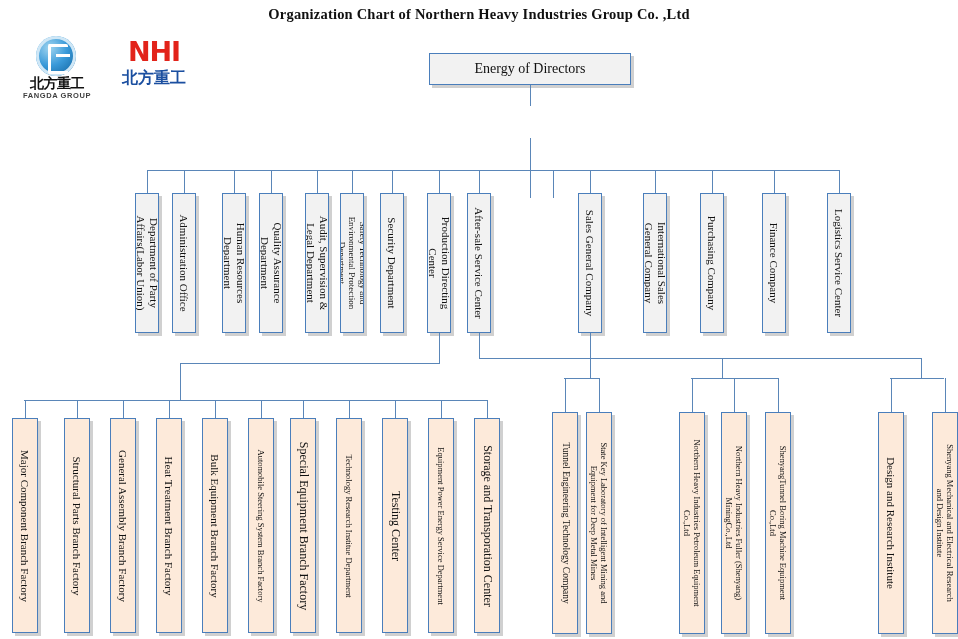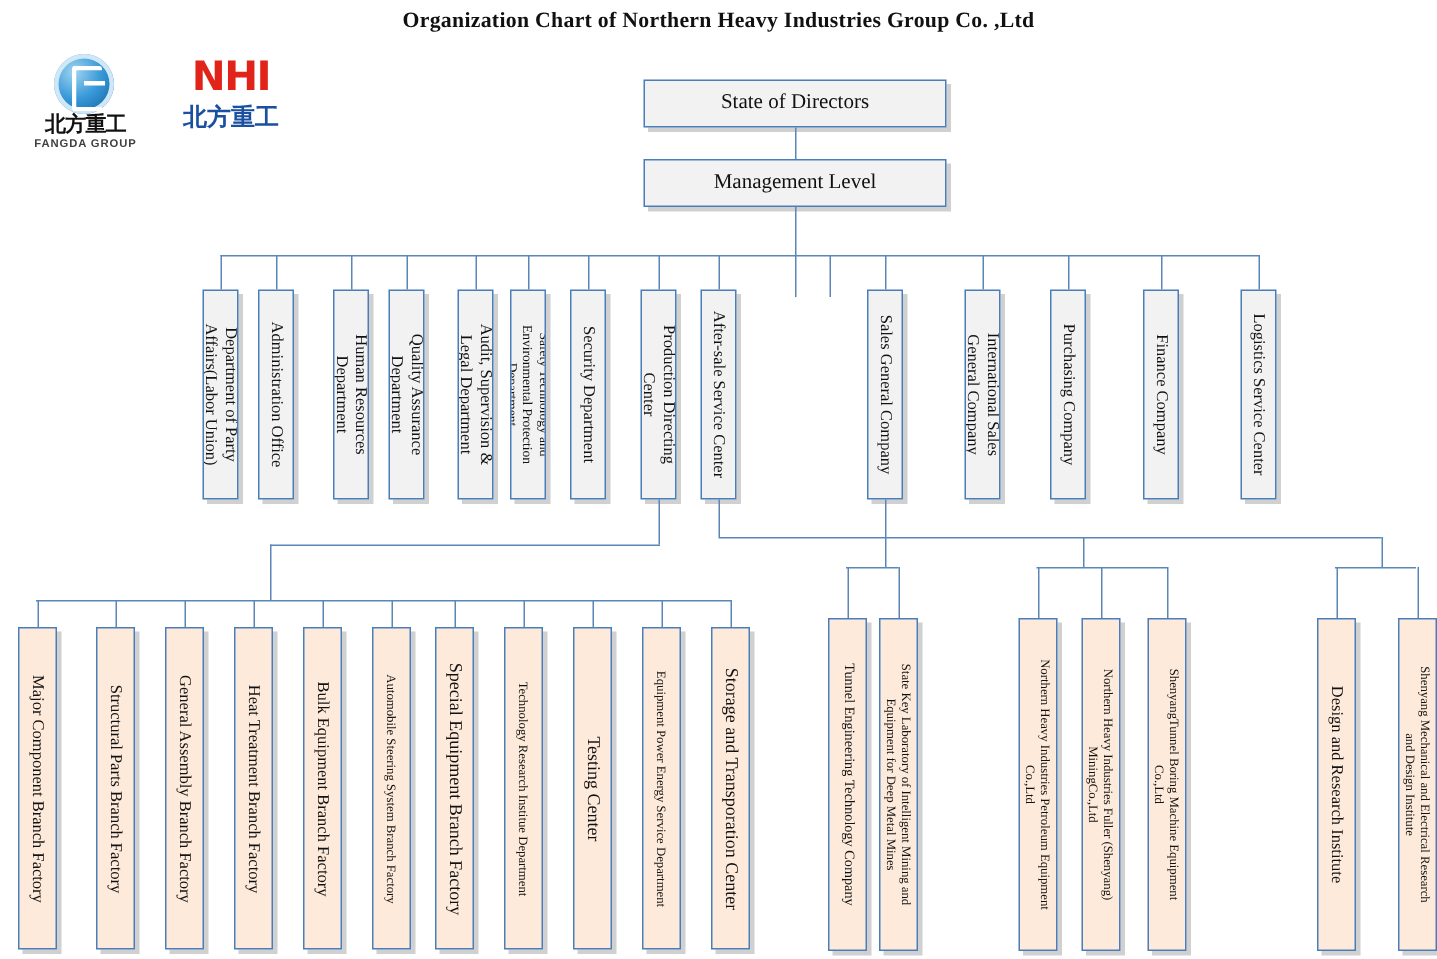--- a/index.html
+++ b/index.html
@@ -99,28 +99,25 @@
       <div class="fd-cn">北方重工</div>
       <div class="fd-en">FANGDA GROUP</div>
     </div>
     <div class="logo-nhi">
       <div class="nhi-en">NHI</div>
       <div class="nhi-cn">北方重工</div>
     </div>
   </div>
 
   <div class="box top" style="left:429px;top:53px;width:202px;height:32px;">
-    <span class="htext">State of Directors</span>
+    <span class="htext">Energy of Directors</span>
   </div>
 
   <div class="ln lv" style="left:530px;top:85px;height:21px;"></div>
 
-  <div class="box top" style="left:429px;top:106px;width:202px;height:32px;">
-    <span class="htext">Management Level</span>
-  </div>
 
   <div class="ln lv" style="left:530px;top:138px;height:32px;"></div>
 
   <div class="ln lh" style="left:147px;top:170px;width:693px;"></div>
 
   <div class="ln lv" style="left:530px;top:170px;height:28px;"></div>
   <div class="ln lv" style="left:553px;top:170px;height:28px;"></div>
 
   <div id="level2-layer">
       <div class="box lvl2" style="left: 135px; top: 193px; width: 24px; height: 140px;">

